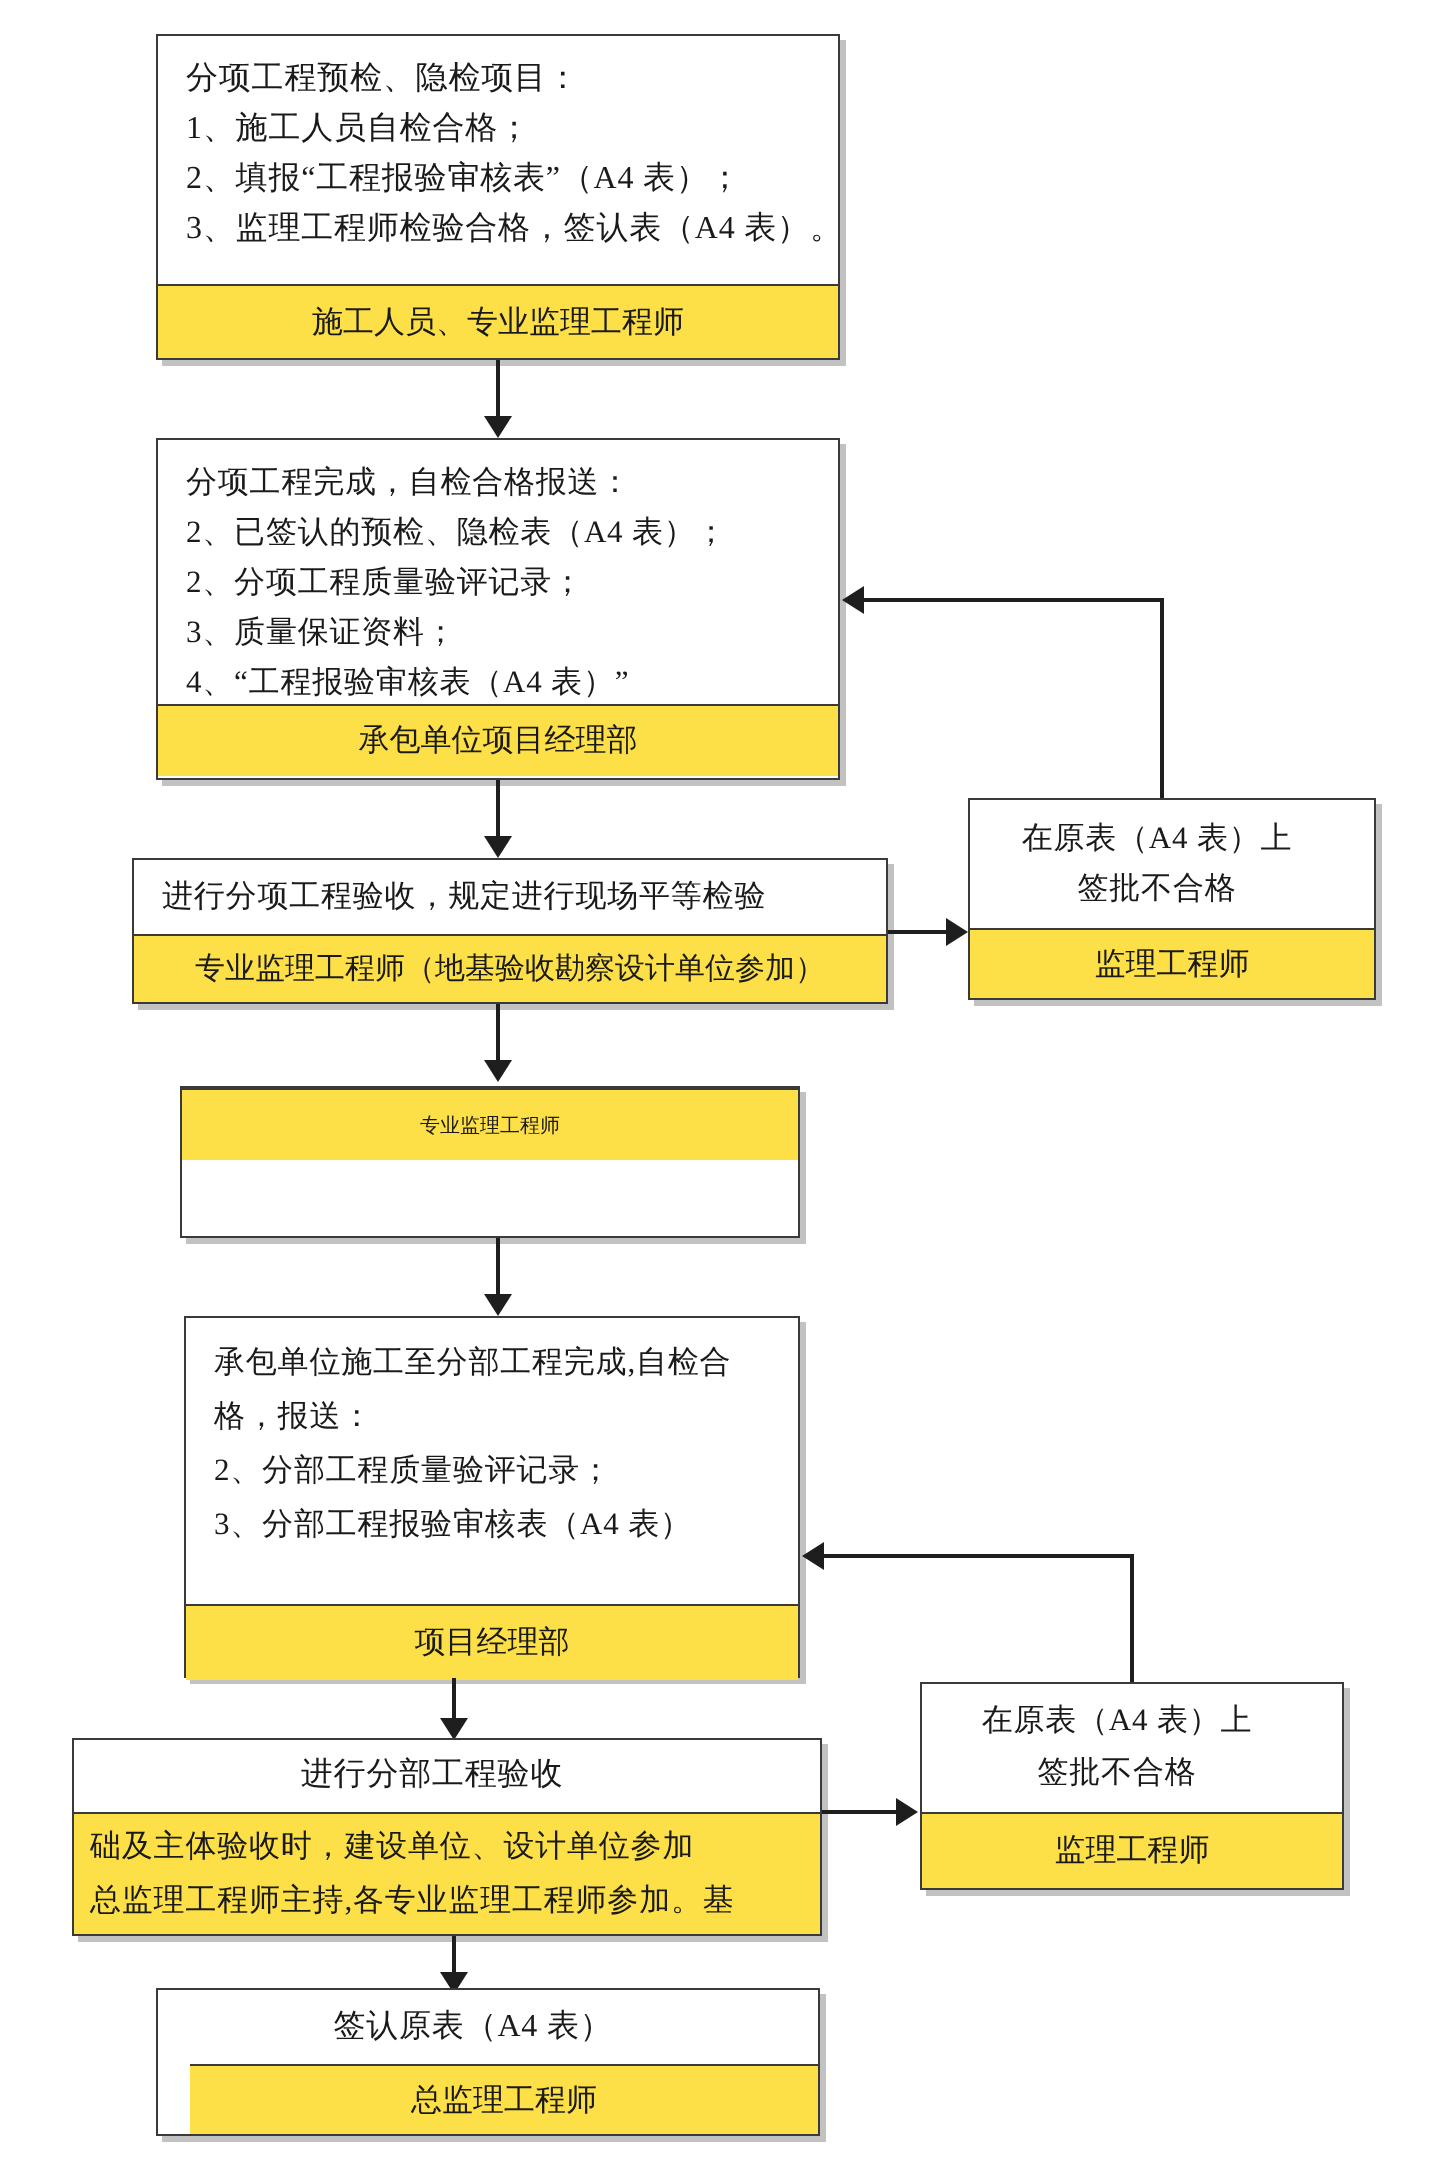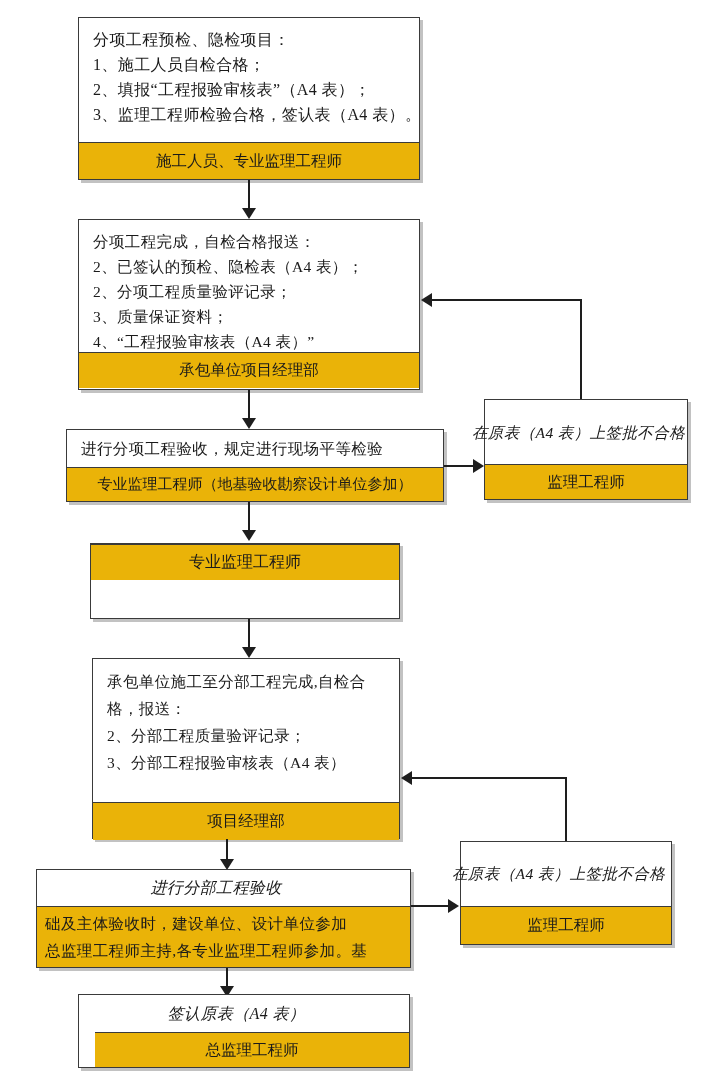--- a/index.html
+++ b/index.html
@@ -22,33 +22,33 @@
     box-shadow:3px 3px 0 0 rgba(120,120,120,.45);
   }
   .node .body{
     box-sizing:border-box;
     padding:9px 12px 9px 14px;
     background:#ffffff;
   }
   .node .role{
     box-sizing:border-box;
     border-top:1.5px solid #3a3a3a;
-    background:#eab308;
+    background:#fde047;
     text-align:left;
     display:flex;
     align-items:center;
     justify-content:center;
   }
   .line{
     display:block;
     white-space:nowrap;
     letter-spacing:.4px;
   }
   .body.center .line{text-align:center;}
-  .body.center{display:flex;flex-direction:row;align-items:center;justify-content:center;padding-left:6px;padding-right:21px;font-style:italic;}
+  .body.center{display:flex;flex-direction:column;align-items:center;justify-content:center;padding-left:6px;padding-right:21px;}
 
   
   .conn{position:absolute;background:#1e1e1e;}
   .vline{width:2px;}
   .hline{height:2px;}
   .arrow-down{
     position:absolute;width:0;height:0;
     border-left:7px solid transparent;
     border-right:7px solid transparent;
     border-top:11px solid #1e1e1e;
@@ -117,21 +117,21 @@
       <span class="line">在原表（A4 表）上</span>
       <span class="line">签批不合格</span>
     </div>
     <div class="role" style="height:35px;font-size:15.5px;">监理工程师</div>
   </div>
 
   <div class="conn vline" style="left:248px;top:502px;height:32px;"></div>
   <div class="arrow-down" style="left:242px;top:530px;"></div>
 
   <div class="node" style="left:90px;top:543px;width:310px;height:76px;">
-    <div class="role" style="height:36px;font-size:16px;">专业监理工程师</div>
+    <div class="role" style="height:36px;font-size:10px;">专业监理工程师</div>
   </div>
 
   <div class="conn vline" style="left:248px;top:619px;height:32px;"></div>
   <div class="arrow-down" style="left:242px;top:647px;"></div>
 
   <div class="node" style="left:92px;top:658px;width:308px;height:181px;">
     <div class="body" style="height:143px;font-size:15.5px;line-height:27px;">
       <span class="line">承包单位施工至分部工程完成,自检合</span>
       <span class="line">格，报送：</span>
       <span class="line">2、分部工程质量验评记录；</span>

